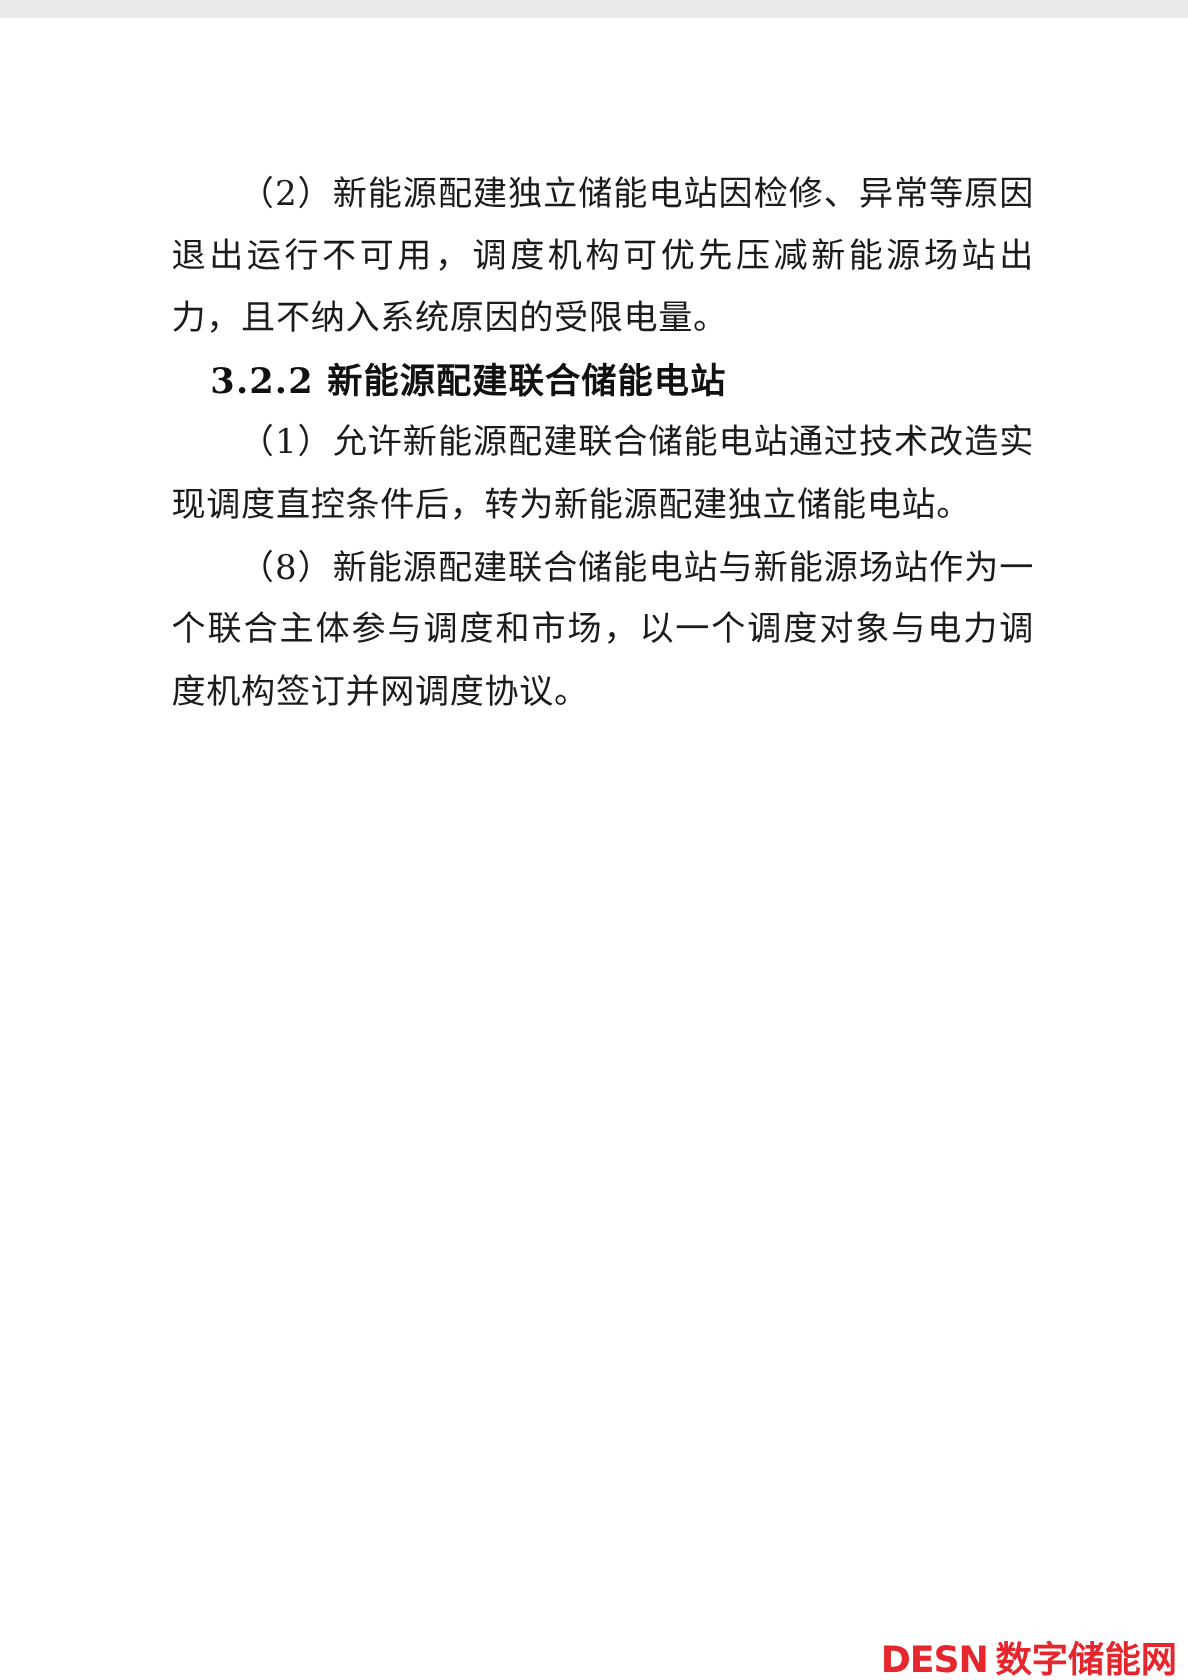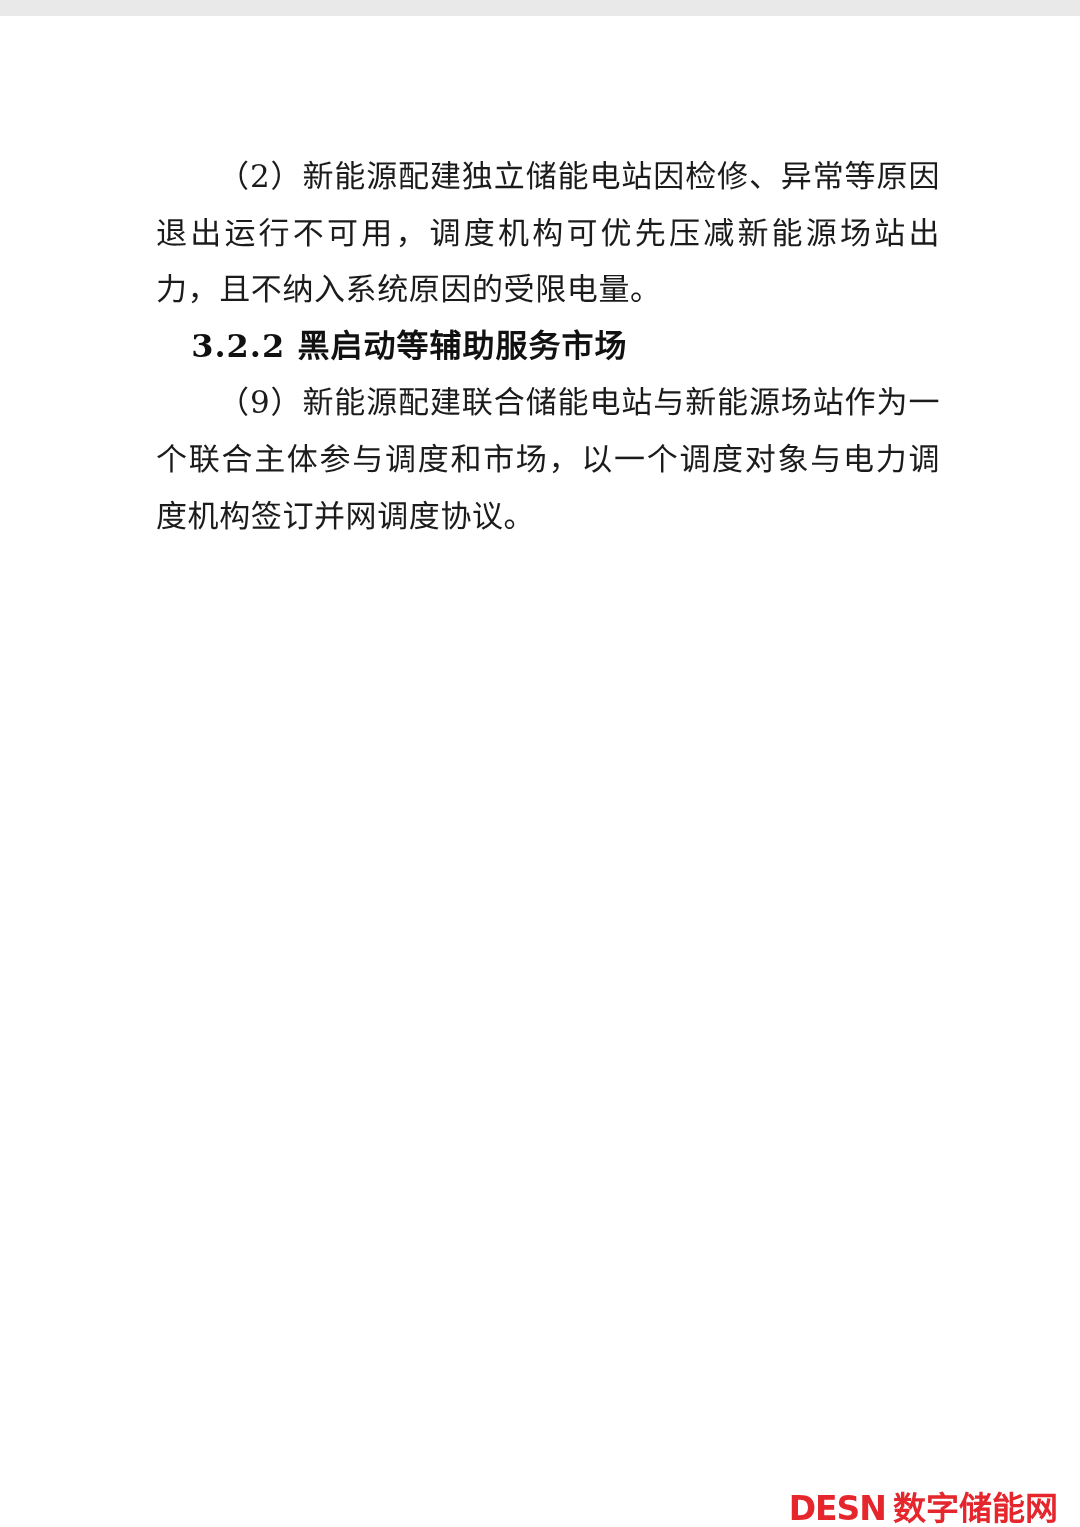--- a/index.html
+++ b/index.html
@@ -36,21 +36,21 @@
     margin: 0;
     font-size: 32px;
     line-height: 56.6px;
     font-weight: 700;
     letter-spacing: 1px;
     text-indent: 1.1em;
     color: #111111;
   }
   .watermark {
     position: absolute;
-    right: 22px;
+    right: 10px;
     bottom: 18px;
     font-family: "DejaVu Sans", "Liberation Sans", sans-serif;
     font-weight: 700;
     font-size: 33px;
     line-height: 1;
     white-space: nowrap;
     letter-spacing: 0;
   }
   .watermark .brand {
     letter-spacing: -1px;
@@ -60,21 +60,22 @@
     letter-spacing: 0;
   }
 </style>
 </head>
 <body>
 
 <div class="page" style="background: rgb(255, 255, 255);">
 
   <div class="doc-body" id="doc-body" style="color: rgb(27, 27, 27);">
       <p class="paragraph">（2）新能源配建独立储能电站因检修、异常等原因退出运行不可用，调度机构可优先压减新能源场站出力，且不纳入系统原因的受限电量。</p>
-      <h3 class="heading">3.2.2 黑启动等辅助服务市场</h3>
-      <p class="paragraph">（9）新能源配建联合储能电站与新能源场站作为一个联合主体参与调度和市场，以一个调度对象与电力调度机构签订并网调度协议。</p>
+      <h3 class="heading">3.2.2 新能源配建联合储能电站</h3>
+      <p class="paragraph">（1）允许新能源配建联合储能电站通过技术改造实现调度直控条件后，转为新能源配建独立储能电站。</p>
+      <p class="paragraph">（8）新能源配建联合储能电站与新能源场站作为一个联合主体参与调度和市场，以一个调度对象与电力调度机构签订并网调度协议。</p>
     </div>
 
   <div class="watermark" style="color: rgb(229, 38, 45);">
     <span class="brand">DESN</span><span class="site">数字储能网</span>
   </div>
 
 </div>
 
 </body></html>

